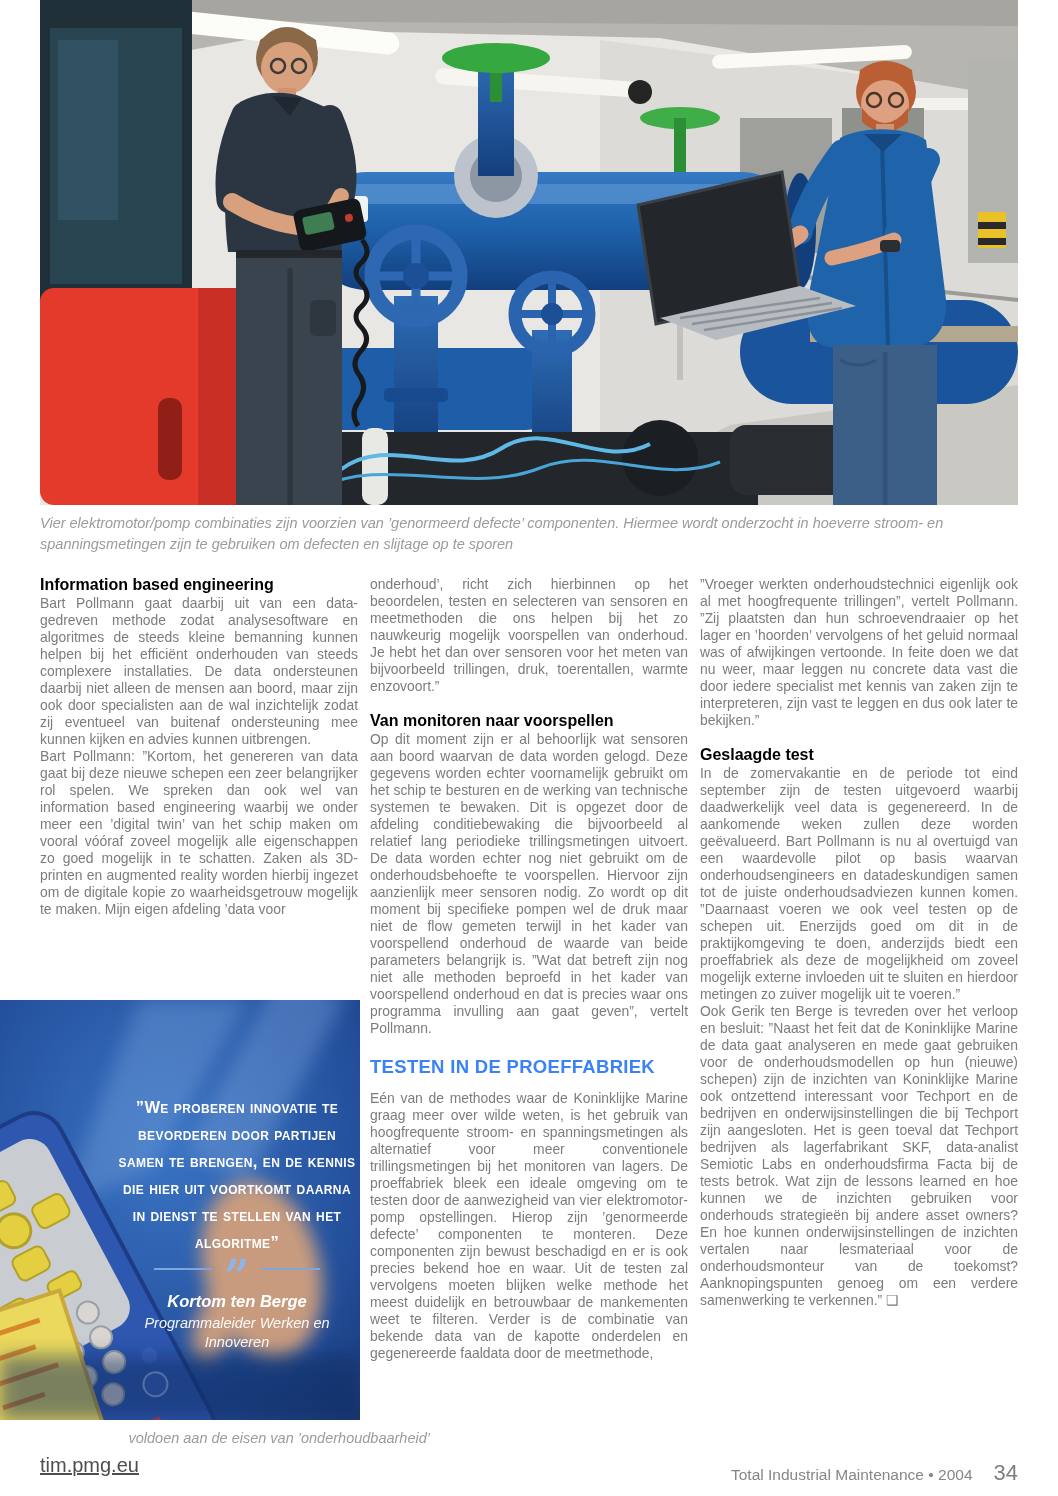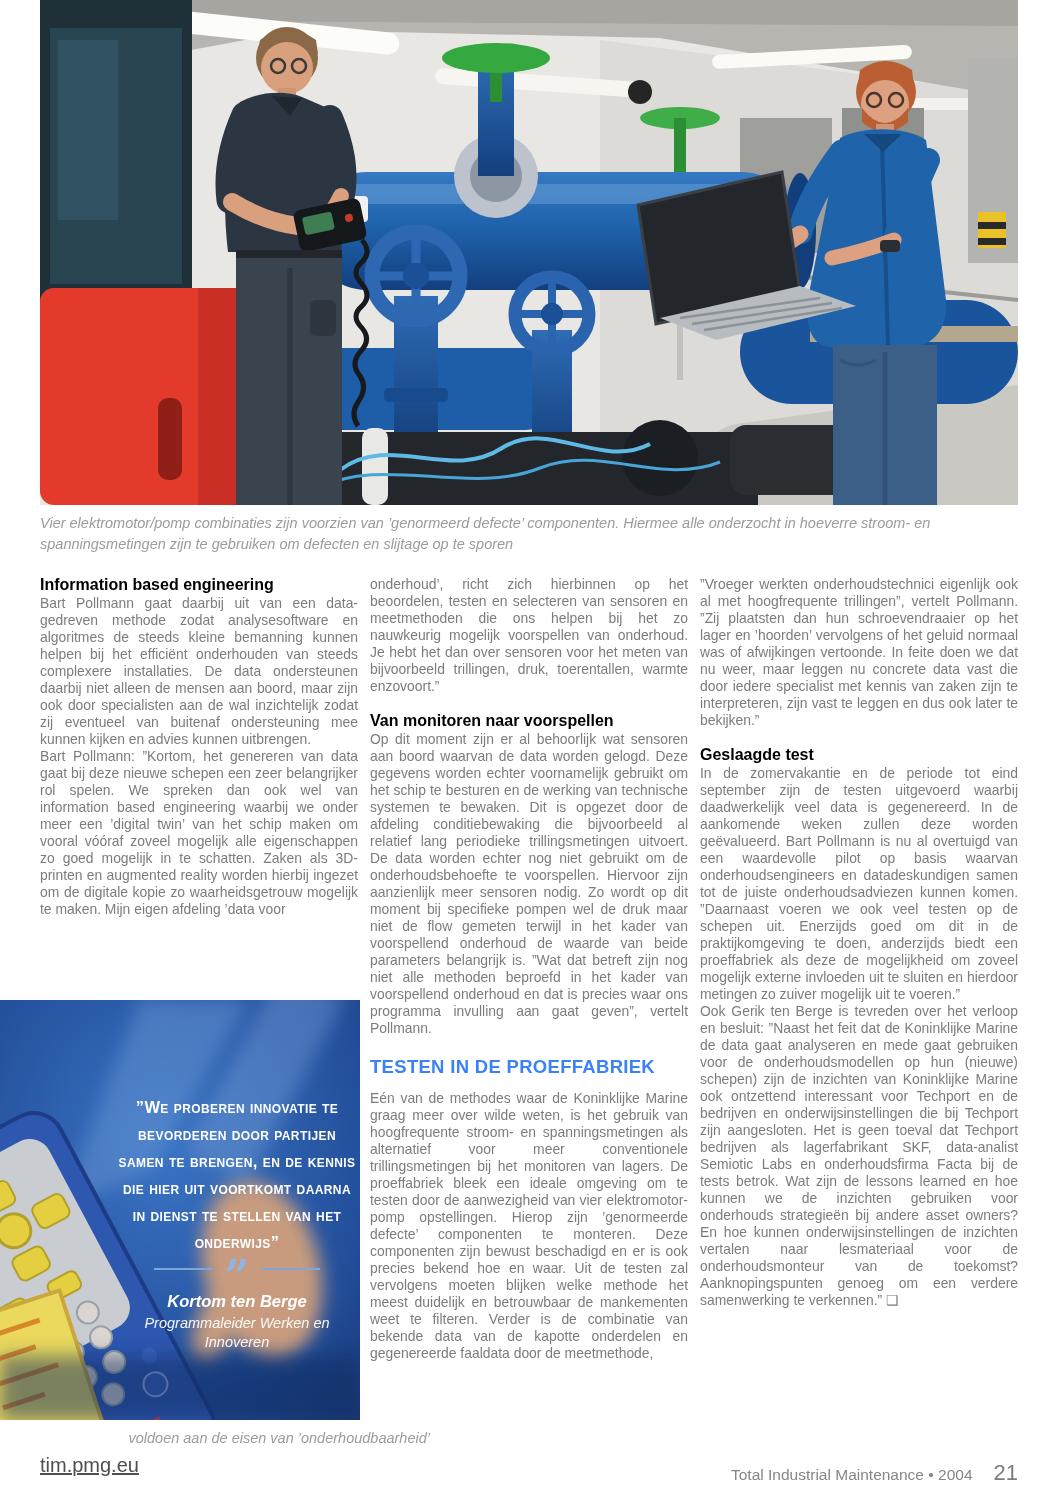--- a/index.html
+++ b/index.html
@@ -177,21 +177,21 @@
       <g>
         <polygon points="598,205 742,172 760,292 616,324" fill="#23272b" stroke="#3a3f45" stroke-width="3"></polygon>
         <polygon points="620,318 760,286 816,306 676,340" fill="#b7bcc1"></polygon>
         <line x1="640" y1="318" x2="780" y2="298" stroke="#8d9298" stroke-width="2.5"></line>
         <line x1="652" y1="324" x2="792" y2="303" stroke="#8d9298" stroke-width="2.5"></line>
         <line x1="664" y1="330" x2="802" y2="308" stroke="#8d9298" stroke-width="2.5"></line>
       </g>
     </svg>
   </div>
 
-  <div class="caption caption-main">Vier elektromotor/pomp combinaties zijn voorzien van ’genormeerd defecte’ componenten. Hiermee alle onderzocht in hoeverre stroom- en spanningsmetingen zijn te gebruiken om defecten en slijtage op te sporen</div>
+  <div class="caption caption-main">Vier elektromotor/pomp combinaties zijn voorzien van ’genormeerd defecte’ componenten. Hiermee wordt onderzocht in hoeverre stroom- en spanningsmetingen zijn te gebruiken om defecten en slijtage op te sporen</div>
 
   <div class="col col-1">
     <h3 class="sub">Information based engineering</h3>
     <p>Bart Pollmann gaat daarbij uit van een data-gedreven methode zodat analysesoftware en algoritmes de steeds kleine bemanning kunnen helpen bij het efficiënt onderhouden van steeds complexere installaties. De data ondersteunen daarbij niet alleen de mensen aan boord, maar zijn ook door specialisten aan de wal inzichtelijk zodat zij eventueel van buitenaf ondersteuning mee kunnen kijken en advies kunnen uitbrengen.</p>
     <p>Bart Pollmann: ”Kortom, het genereren van data gaat bij deze nieuwe schepen een zeer belangrijker rol spelen. We spreken dan ook wel van information based engineering waarbij we onder meer een ’digital twin’ van het schip maken om vooral vóóraf zoveel mogelijk alle eigenschappen zo goed mogelijk in te schatten. Zaken als 3D-printen en augmented reality worden hierbij ingezet om de digitale kopie zo waarheidsgetrouw mogelijk te maken. Mijn eigen afdeling ’data voor</p>
   </div>
 
   <div class="col col-2">
     <p>onderhoud’, richt zich hierbinnen op het beoordelen, testen en selecteren van sensoren en meetmethoden die ons helpen bij het zo nauwkeurig mogelijk voorspellen van onderhoud. Je hebt het dan over sensoren voor het meten van bijvoorbeeld trillingen, druk, toerentallen, warmte enzovoort.”</p>
     <h3 class="sub">Van monitoren naar voorspellen</h3>
@@ -263,32 +263,32 @@
         <rect x="-24" y="300" width="104" height="150" fill="#ead95c" stroke="#caa83c" stroke-width="4"></rect>
         <line x1="-10" y1="322" x2="52" y2="322" stroke="#d8882a" stroke-width="5"></line>
         <line x1="-10" y1="346" x2="40" y2="346" stroke="#d8882a" stroke-width="5"></line>
         <line x1="-10" y1="370" x2="56" y2="370" stroke="#d8882a" stroke-width="5"></line>
         <line x1="-10" y1="394" x2="34" y2="394" stroke="#d8882a" stroke-width="5"></line>
       </g>
       <rect x="0" y="356" width="360" height="64" fill="#0e2a5e" opacity="0.5" filter="url(#soft)"></rect>
     </svg>
 
     <div class="quote-overlay">
-      <div class="quote-text">”We proberen innovatie te bevorderen door partijen samen te brengen, en de kennis die hier uit voortkomt daarna in dienst te stellen van het onderwijs”</div>
+      <div class="quote-text">”We proberen innovatie te bevorderen door partijen samen te brengen, en de kennis die hier uit voortkomt daarna in dienst te stellen van het algoritme”</div>
       <div class="quote-divider">
         <span class="line"></span>
         <span class="mark">”</span>
         <span class="line"></span>
       </div>
       <div class="quote-author">Kortom ten Berge</div>
       <div class="quote-role">Programmaleider Werken en Innoveren</div>
     </div>
   </div>
 
   <div class="caption caption-side">voldoen aan de eisen van ’onderhoudbaarheid’</div>
 
   <a class="footer-site">tim.pmg.eu</a>
   <div class="footer-right">
     <span>Total Industrial Maintenance • 2004</span>
-    <span class="pagenum">21</span>
+    <span class="pagenum">34</span>
   </div>
 
 </div>
 
 </body></html>

